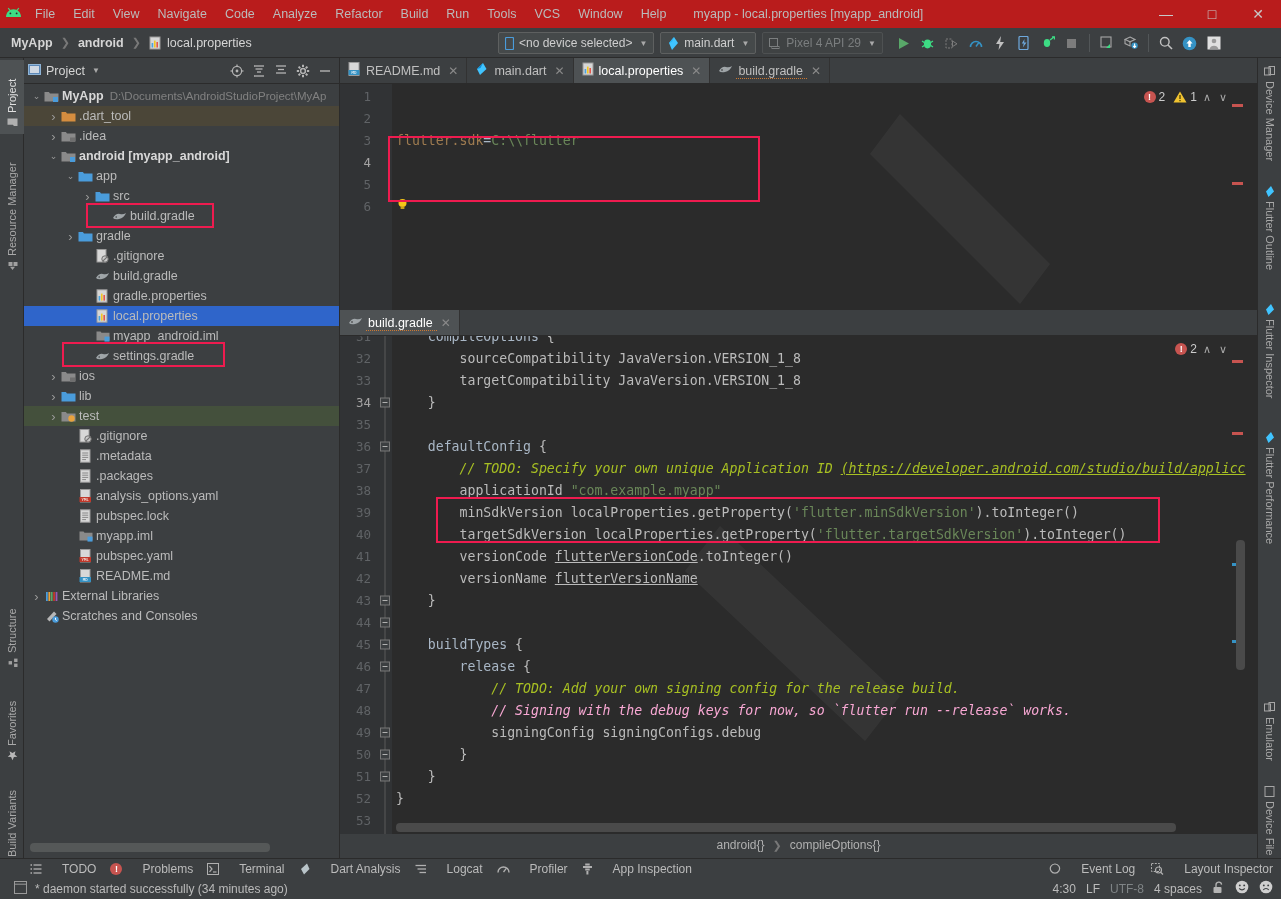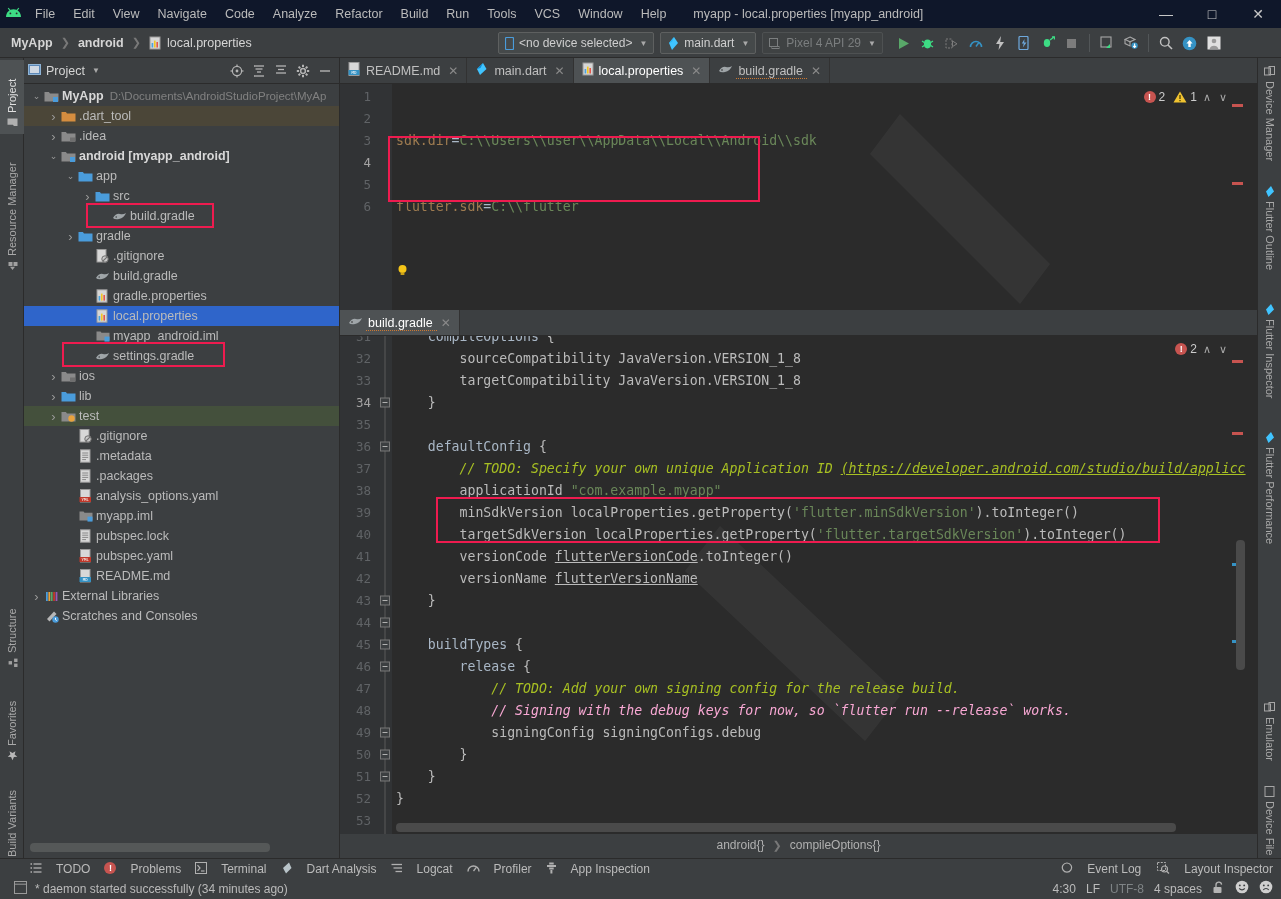--- a/index.html
+++ b/index.html
@@ -9,21 +9,21 @@
     font-family: "Liberation Sans", sans-serif;
     font-size: 12px;
     color: #bbbbbb;
     overflow: hidden;
   }
   .app { position: relative; width: 1281px; height: 899px; }
 
   
   .titlebar {
     position: absolute; top: 0; left: 0; width: 1281px; height: 28px;
-    background: #0f172a;
+    background: #b91c1c;
     display: flex; align-items: center;
   }
   .logo-icon { width: 26px; height: 28px; display:flex; align-items:center; justify-content:center; }
   .menubar { display: flex; align-items: center; gap: 0px; }
   .menu-item {
     padding: 4px 9px; font-size: 12.5px; color: #bbbbbb; cursor: default; white-space: nowrap;
   }
   .win-title { margin-left: 18px; font-size: 12.5px; color: #bbbbbb; white-space: nowrap; }
   .win-btns { position: absolute; right: 0; top: 0; height: 28px; display: flex; }
   .win-btn { width: 46px; height: 28px; display: flex; align-items: center; justify-content: center; color: #c8c8c8; font-size: 14px; }
@@ -166,21 +166,21 @@
     background: #3c3f41; display: flex; align-items: center; justify-content: center;
     font-size: 12px; color: #b0b0b0; gap: 6px;
   }
 
   
   .toolwin {
     position: absolute; left: 0; top: 858px; width: 1281px; height: 20px;
     background: #3c3f41; display: flex; align-items: center; gap: 14px;
     padding-left: 30px; border-top: 1px solid #2b2b2b;
   }
-  .twitem { display: flex; align-items: flex-start; gap: 14px; font-size: 12px; color: #bbbbbb; white-space: nowrap; }
+  .twitem { display: flex; align-items: center; gap: 20px; font-size: 12px; color: #bbbbbb; white-space: nowrap; }
   .statusbar {
     position: absolute; left: 0; top: 878px; width: 1281px; height: 21px;
     background: #3c3f41; display: flex; align-items: center; padding-left: 14px;
     font-size: 12px; color: #bbbbbb;
   }
   .status-right { position: absolute; right: 8px; display: flex; align-items: center; gap: 10px; font-size: 12px; }
   .st-dim { color: #7f8486; }
   .tw-right { position: absolute; right: 8px; display: flex; align-items: center; gap: 16px; }
 
   .wmark { position: absolute; opacity: 0.045; pointer-events: none; }
@@ -710,39 +710,39 @@
               <rect x="1.5" y="0.5" width="9.5" height="12.5" fill="#d8d8d8" stroke="#9a9a9a"></rect>
               <rect x="0.5" y="8" width="11.5" height="5" fill="#c0392b"></rect>
               <text x="6.2" y="12.2" font-size="4" fill="#fff" text-anchor="middle" font-family="monospace">YML</text>
             </svg>
           </span>
           <span class="lbl">analysis_options.yaml</span>
         </div>
         <div class="node" style="padding-left: 40px;">
           <span class="arrow"></span>
           <span class="ico">
-            <svg width="14" height="13" viewBox="0 0 14 13">
-              <path d="M0.5 1.5 h4 l1 1.2 h8 v7.8 h-13 Z" fill="#8a8a8a"></path>
-              <rect x="8.5" y="6.6" width="5" height="5" fill="#4a9cdb"></rect>
-            </svg>
-          </span>
-          <span class="lbl">myapp.iml</span>
-        </div>
-        <div class="node" style="padding-left: 40px;">
-          <span class="arrow"></span>
-          <span class="ico">
             <svg width="13" height="14" viewBox="0 0 13 14">
               <rect x="1.5" y="0.8" width="9.5" height="12.4" fill="#d8d8d8" stroke="#9a9a9a"></rect>
               <line x1="3.2" y1="4" x2="9.2" y2="4" stroke="#888"></line>
               <line x1="3.2" y1="6.2" x2="9.2" y2="6.2" stroke="#888"></line>
               <line x1="3.2" y1="8.4" x2="9.2" y2="8.4" stroke="#888"></line>
               <line x1="3.2" y1="10.6" x2="7" y2="10.6" stroke="#888"></line>
             </svg>
           </span>
           <span class="lbl">pubspec.lock</span>
+        </div>
+        <div class="node" style="padding-left: 40px;">
+          <span class="arrow"></span>
+          <span class="ico">
+            <svg width="14" height="13" viewBox="0 0 14 13">
+              <path d="M0.5 1.5 h4 l1 1.2 h8 v7.8 h-13 Z" fill="#8a8a8a"></path>
+              <rect x="8.5" y="6.6" width="5" height="5" fill="#4a9cdb"></rect>
+            </svg>
+          </span>
+          <span class="lbl">myapp.iml</span>
         </div>
         <div class="node" style="padding-left: 40px;">
           <span class="arrow"></span>
           <span class="ico">
             <svg width="14" height="14" viewBox="0 0 14 14">
               <rect x="1.5" y="0.5" width="9.5" height="12.5" fill="#d8d8d8" stroke="#9a9a9a"></rect>
               <rect x="0.5" y="8" width="11.5" height="5" fill="#c0392b"></rect>
               <text x="6.2" y="12.2" font-size="4" fill="#fff" text-anchor="middle" font-family="monospace">YML</text>
             </svg>
           </span>
@@ -835,21 +835,20 @@
         <div class="gline">5</div>
         <div class="gline">6</div>
       </div>
       <div class="fold"></div>
 
       <svg class="wmark" style="left:380px;top:-10px;" width="400" height="260" viewBox="0 0 400 260">
         <path d="M180 40 L330 190 L300 230 L150 80 Z" fill="#ffffff"></path>
       </svg>
 
       <div class="code">
-        <div class="cline"><span class="k">sdk.dir</span><span class="eq">=</span><span class="v">C:\\Users\\user\\AppData\\Local\\Android\\sdk</span></div>
         <div class="cline"><span class="k">flutter.sdk</span><span class="eq">=</span><span class="v">C:\\flutter</span></div>
         <div class="cline"><span style="display:inline-block;width:13px;vertical-align:middle;"><svg class="bulb" viewBox="0 0 13 13">
                 <circle cx="6.5" cy="5" r="4" fill="#f5c518"></circle>
                 <rect x="4.6" y="8.6" width="3.8" height="2.4" fill="#c9a018"></rect>
               </svg></span></div>
         
         
         
       </div>
     </div>

